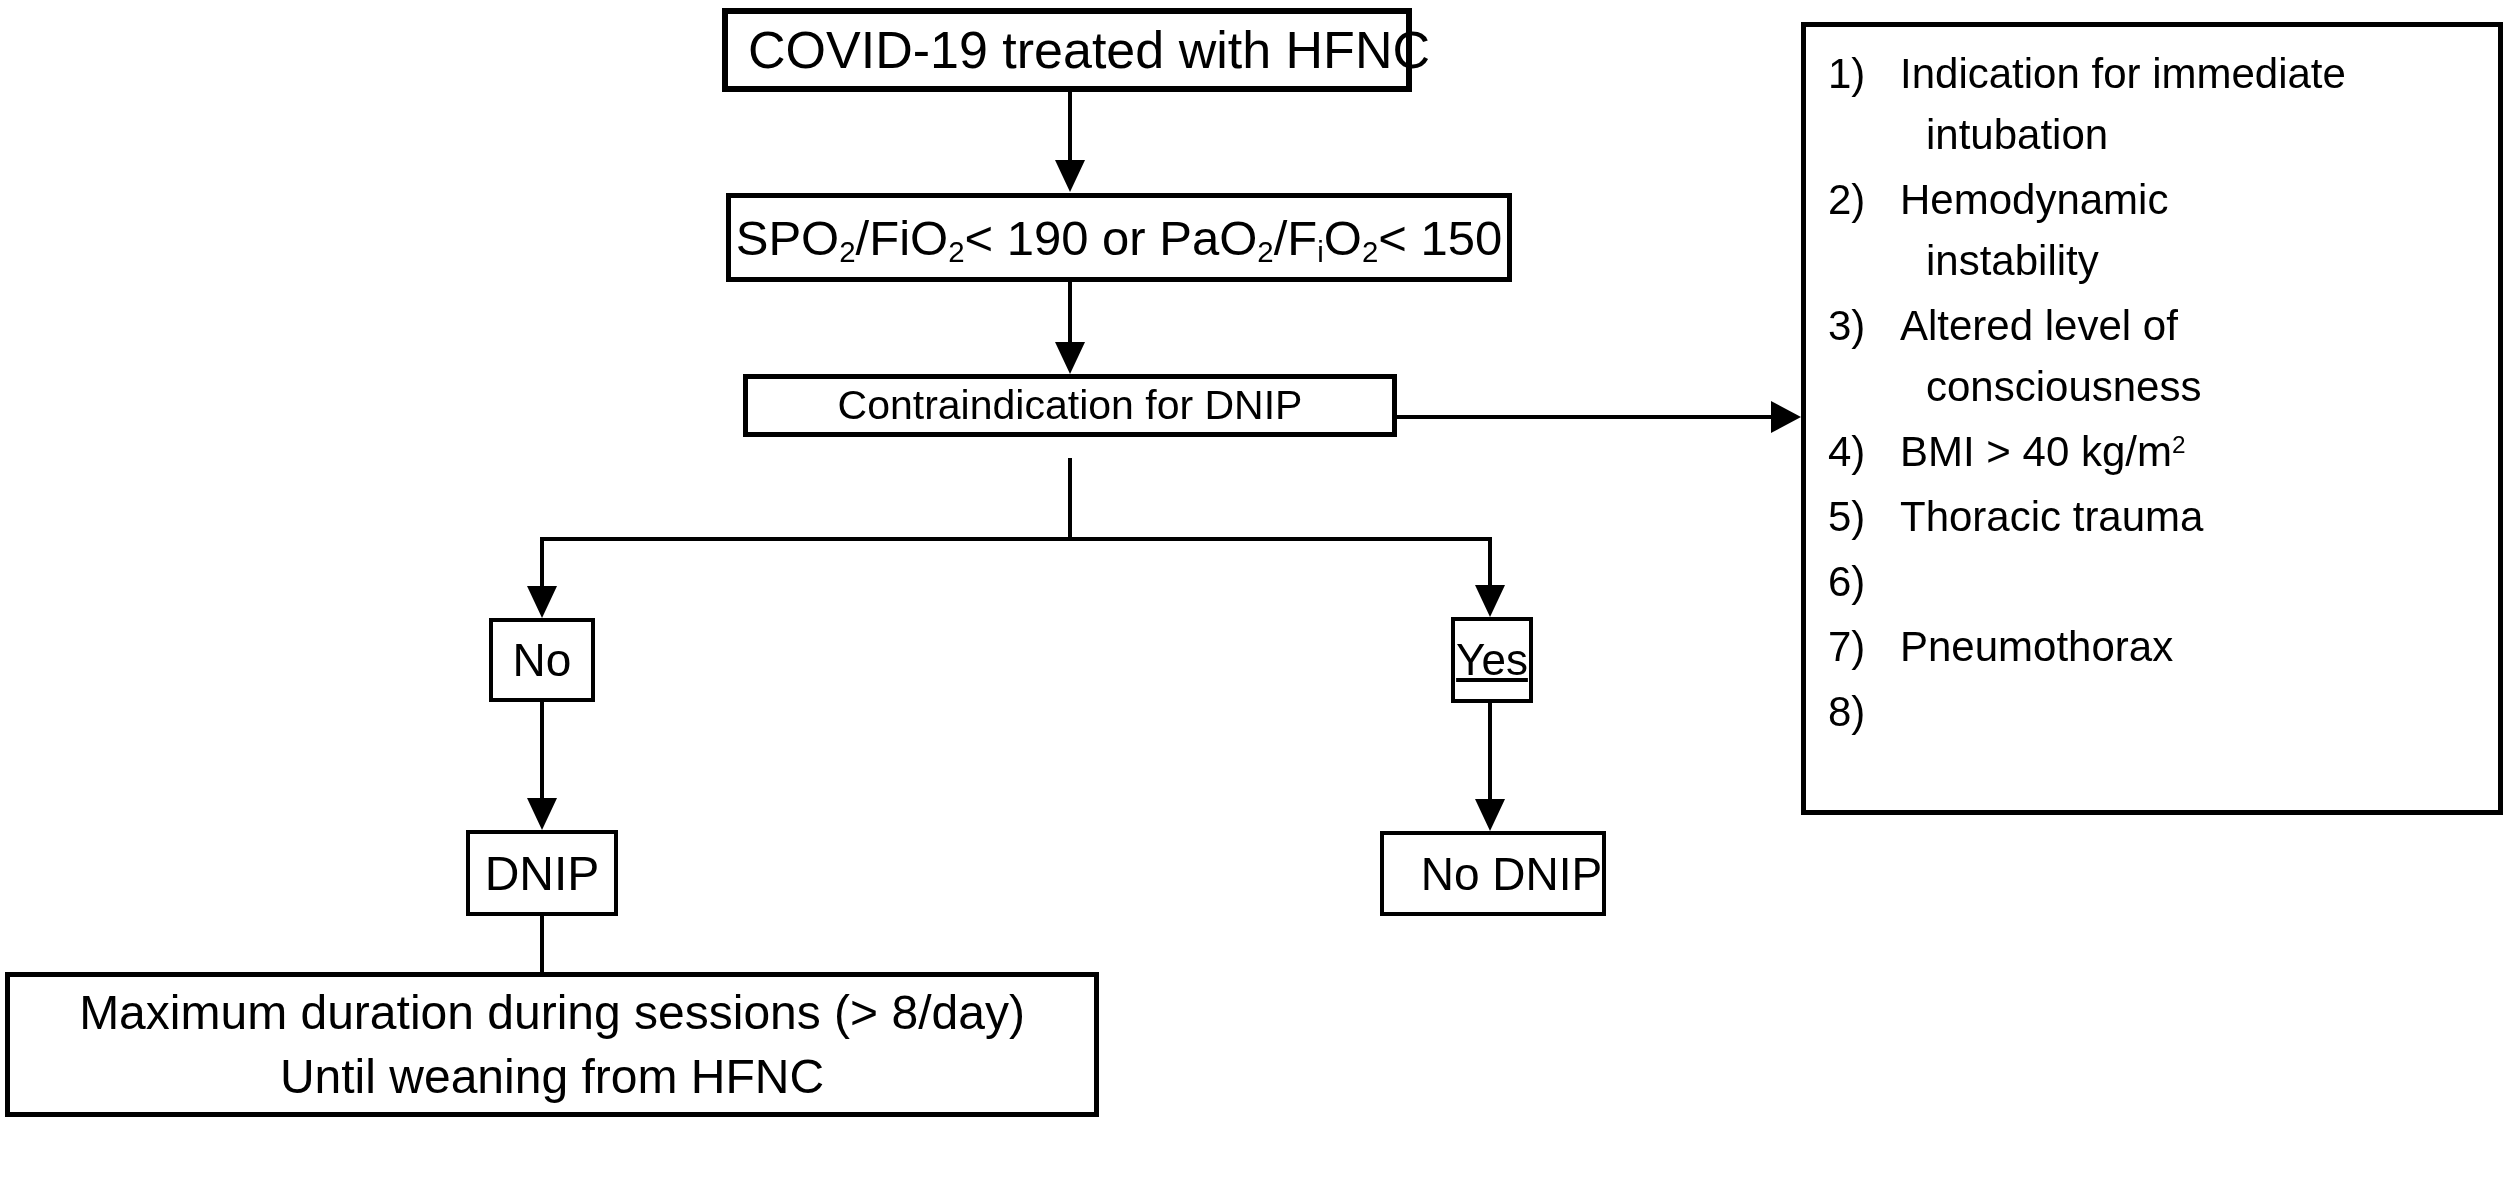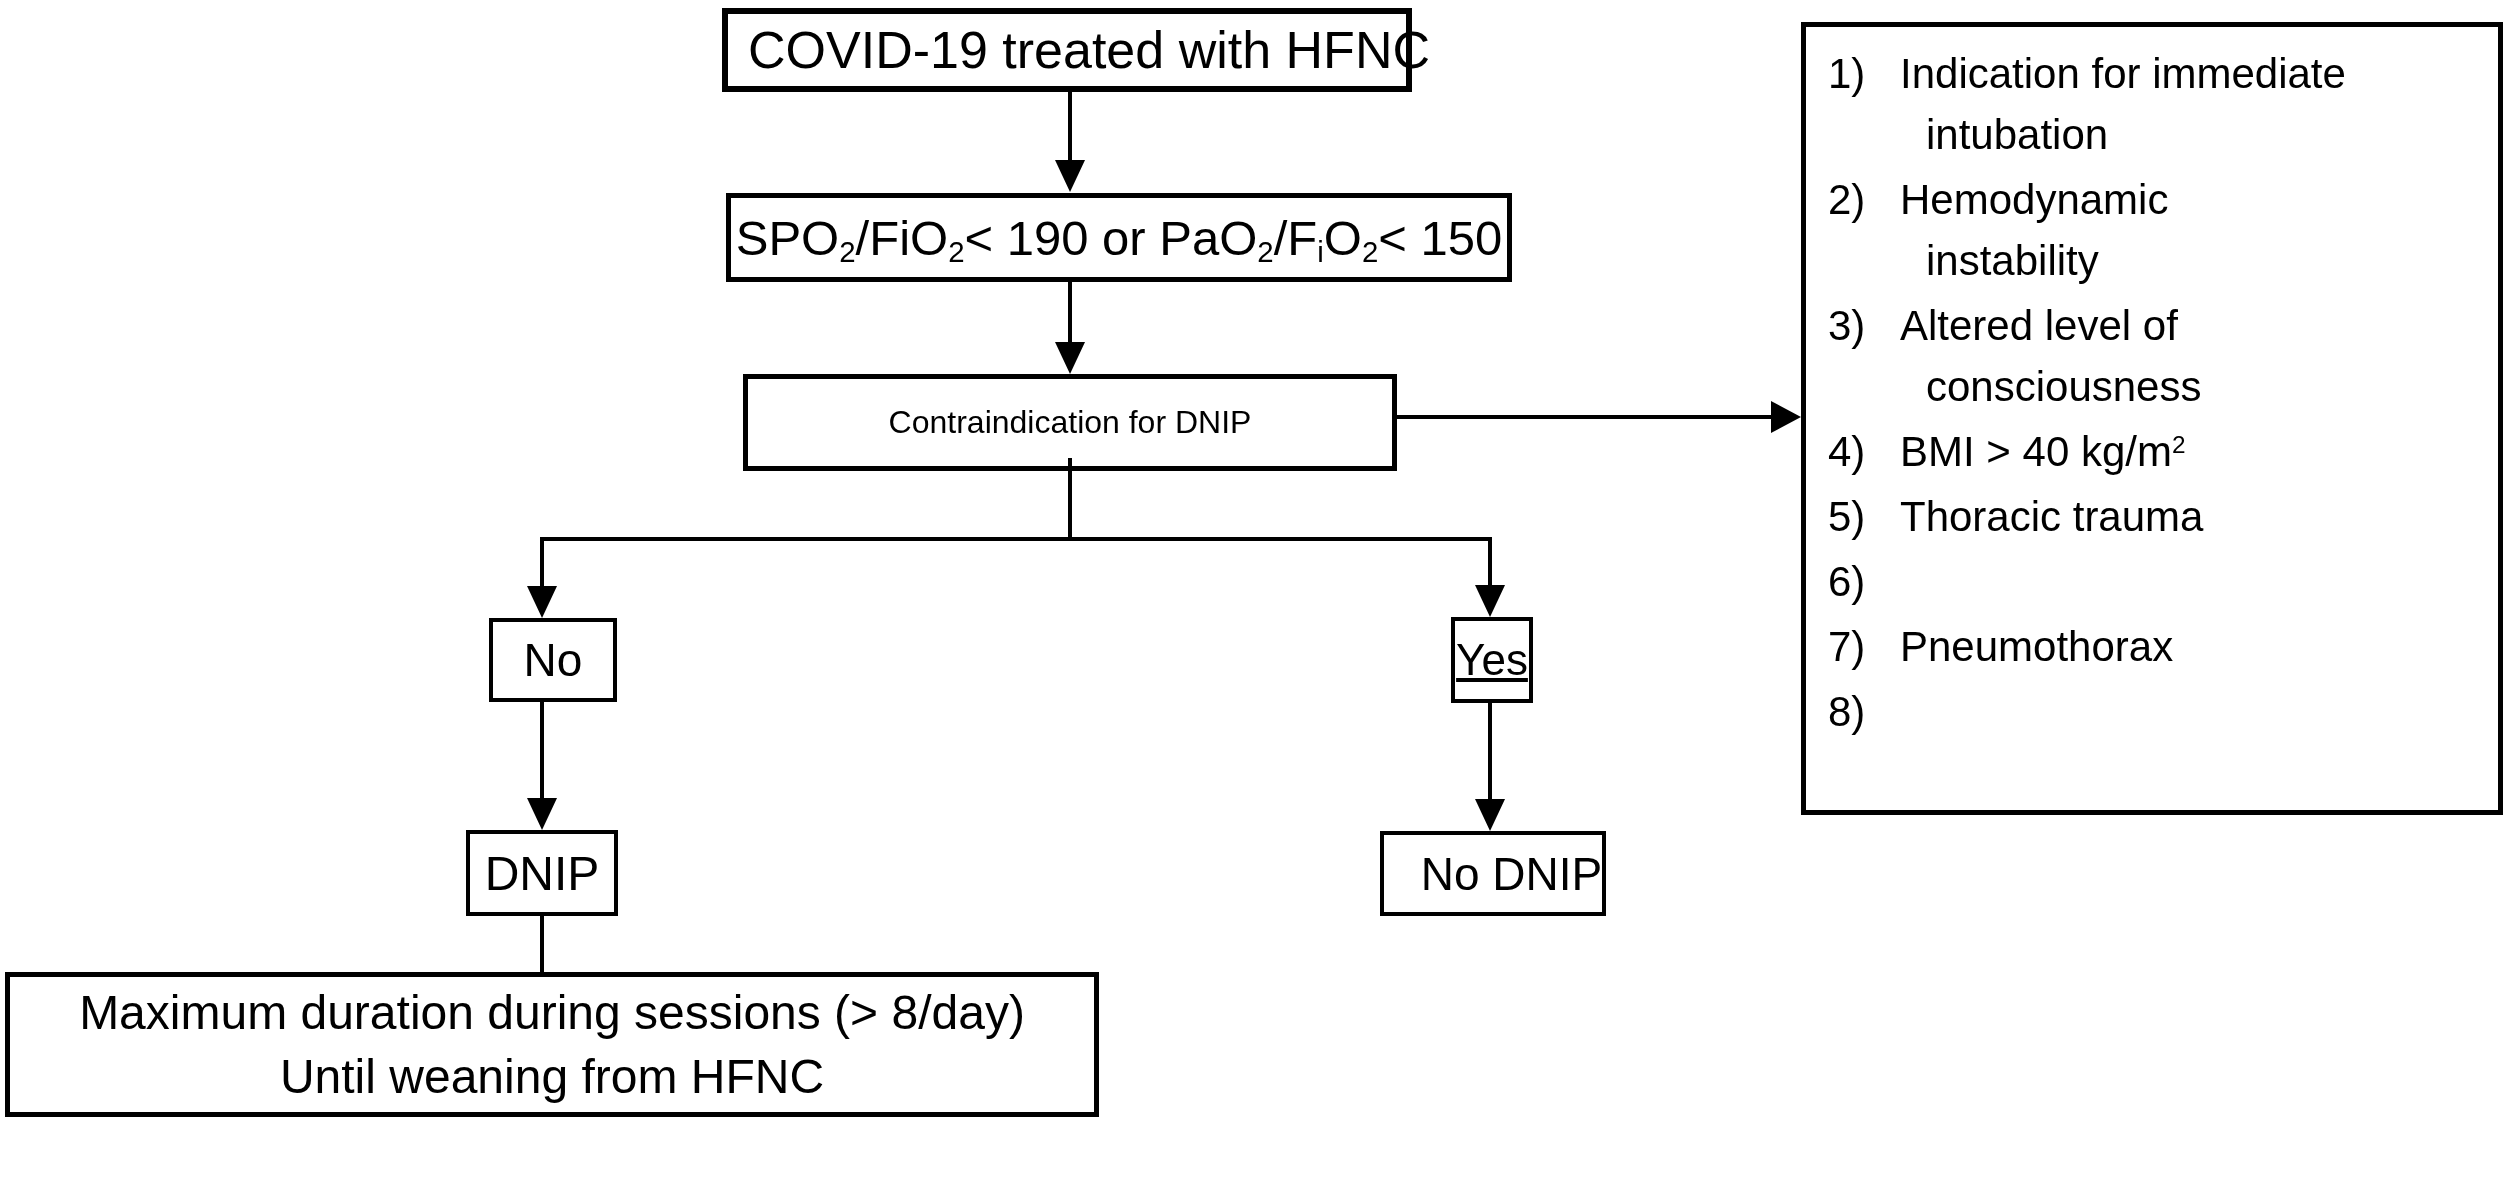--- a/index.html
+++ b/index.html
@@ -58,22 +58,22 @@
     font-size: 58%;
     line-height: 0;
     vertical-align: baseline;
     position: relative;
     top: -0.55em;
   }
 
   
   #box-covid    { left: 722px;  top: 8px;    width: 690px;  height: 84px;  border-width: 6px; font-size: 52px; padding-left: 44px; }
   #box-criteria { left: 678px;  top: 193px;  width: 786px;  height: 89px;  font-size: 49px; margin-left: 48px; }
-  #box-contra   { left: 743px;  top: 374px;  width: 654px;  height: 97px;  font-size: 32px; }
-  #box-no       { left: 489px;  top: 618px;  width: 128px;  height: 84px;  border-width: 4px; font-size: 46px; }
+  #box-contra   { left: 743px;  top: 374px;  width: 654px;  height: 63px;  font-size: 41px; }
+  #box-no       { left: 489px;  top: 618px;  width: 106px;  height: 84px;  border-width: 4px; font-size: 46px; }
   #box-yes      { left: 1451px; top: 617px;  width: 82px;   height: 86px;  border-width: 4px; font-size: 44px; text-decoration: underline; }
   #box-dnip     { left: 466px;  top: 830px;  width: 152px;  height: 86px;  border-width: 4px; font-size: 48px; }
   #box-nodnip   { left: 1380px; top: 831px;  width: 226px;  height: 85px;  border-width: 4px; font-size: 46px; padding-left: 37px; }
   #box-max      { left: 5px;    top: 972px; width: 1094px; height: 145px; font-size: 48px; flex-direction: column; line-height: 64px; }
 
   
   #box-list {
     position: absolute;
     left: 1801px; top: 22px;
     width: 702px; height: 793px;

